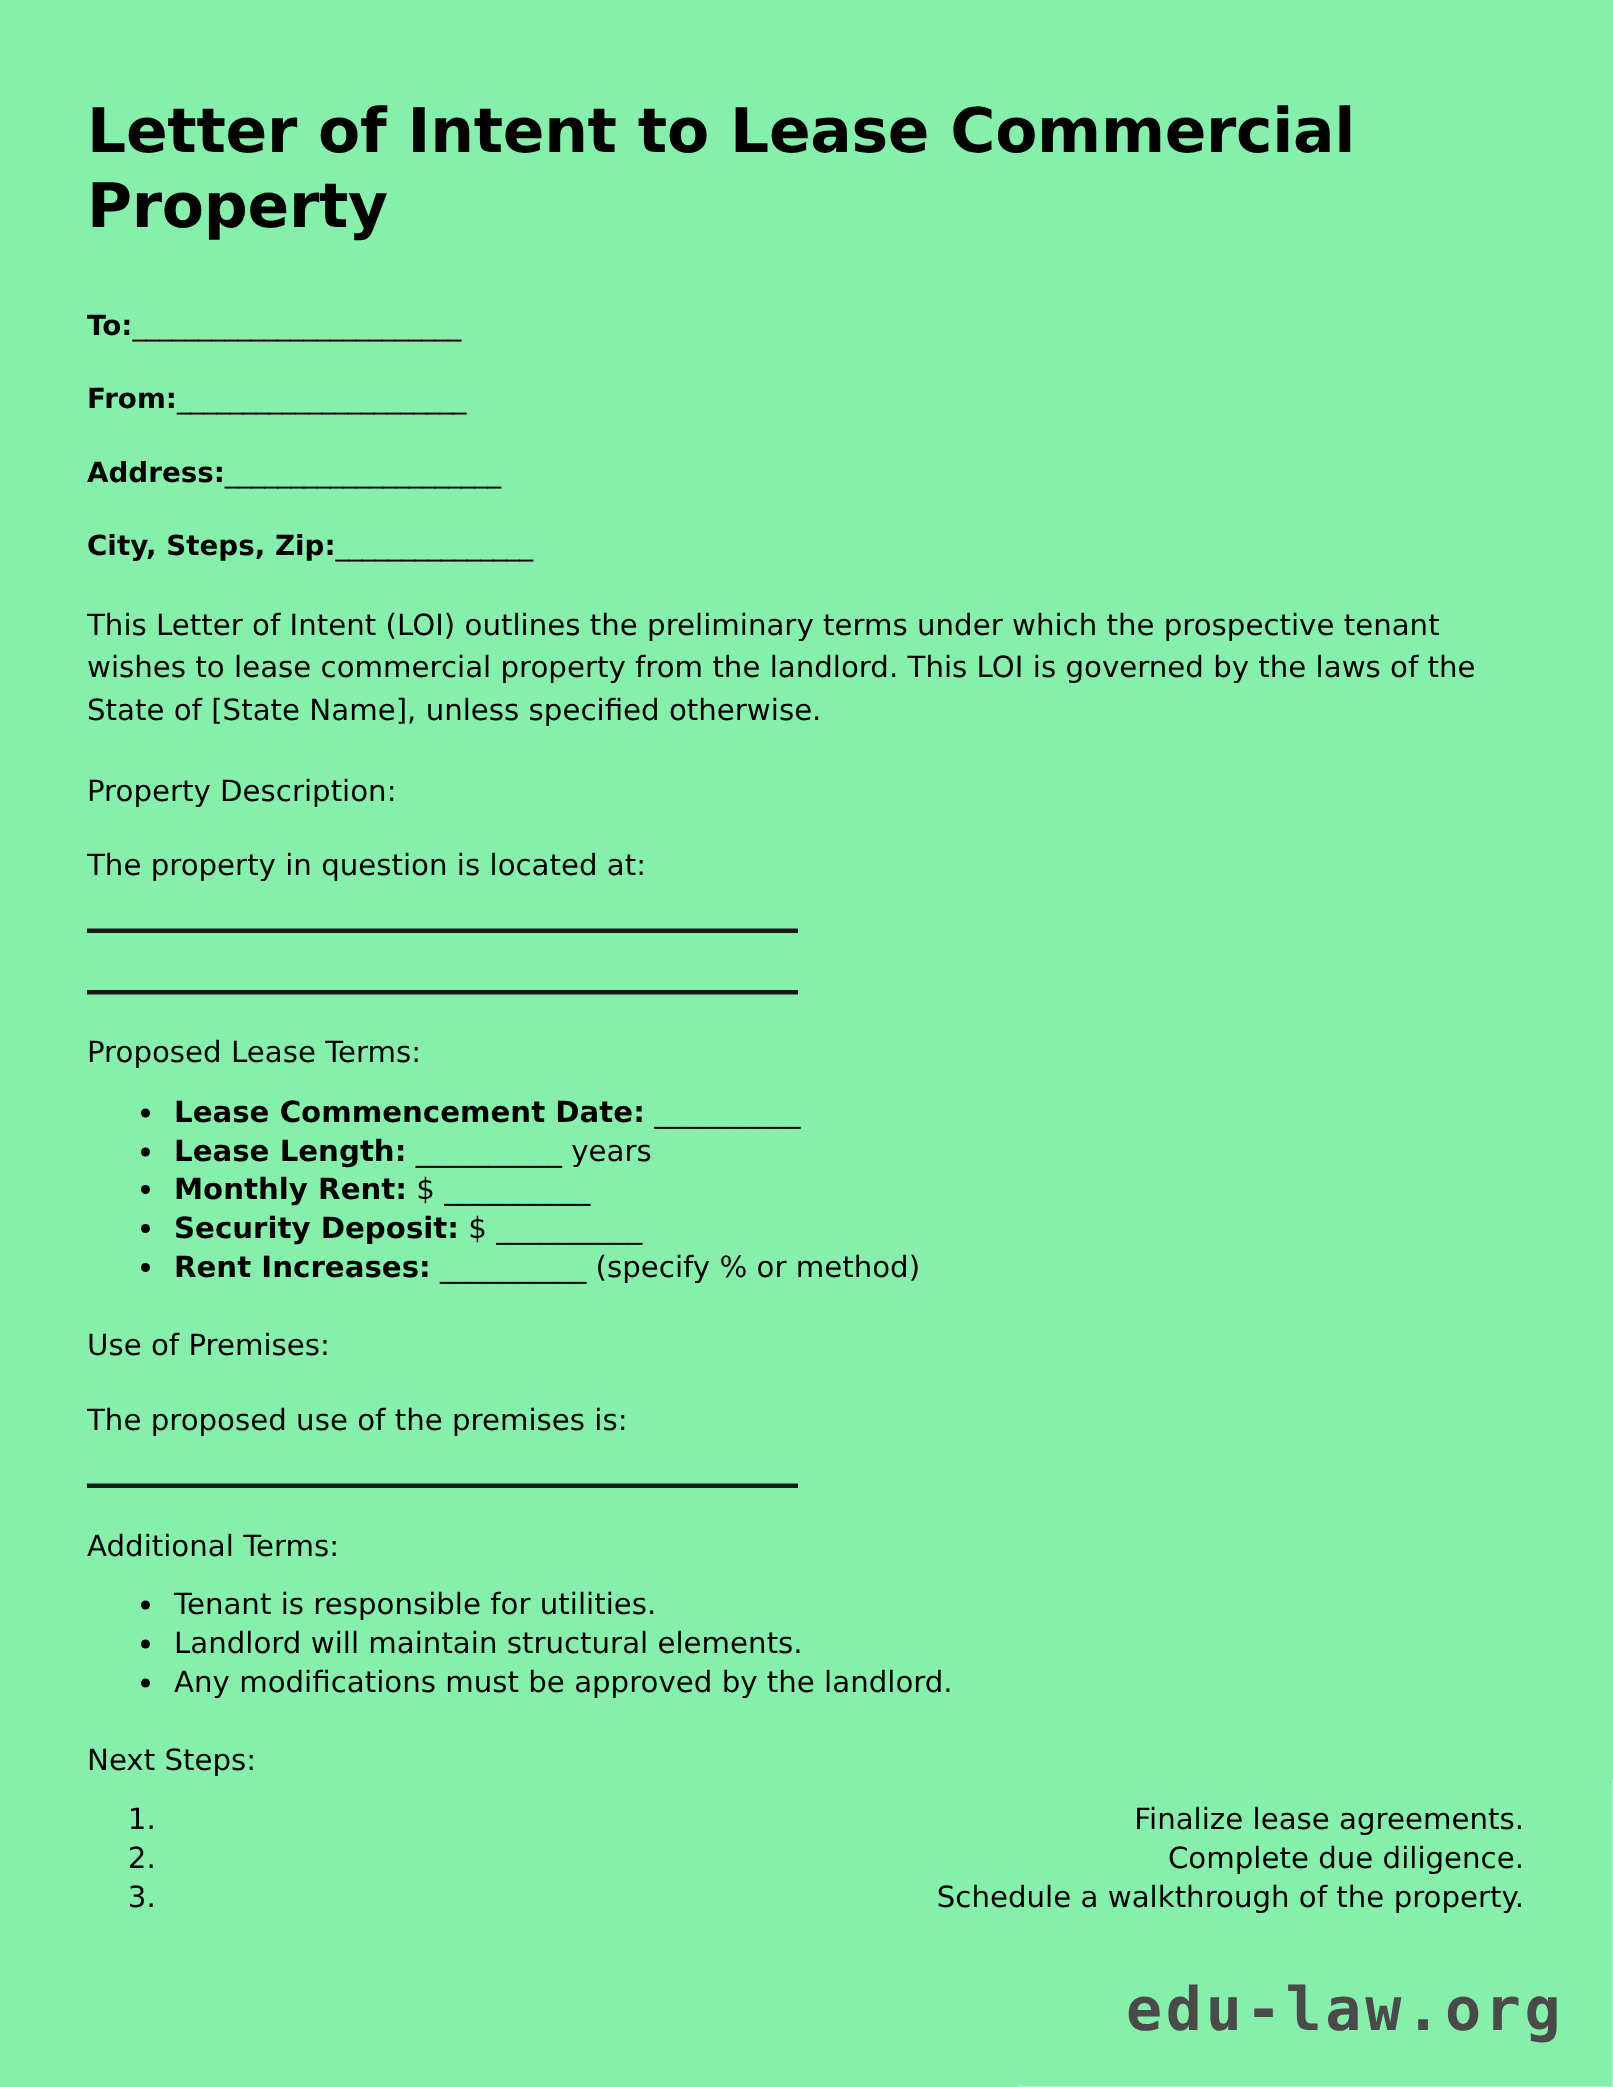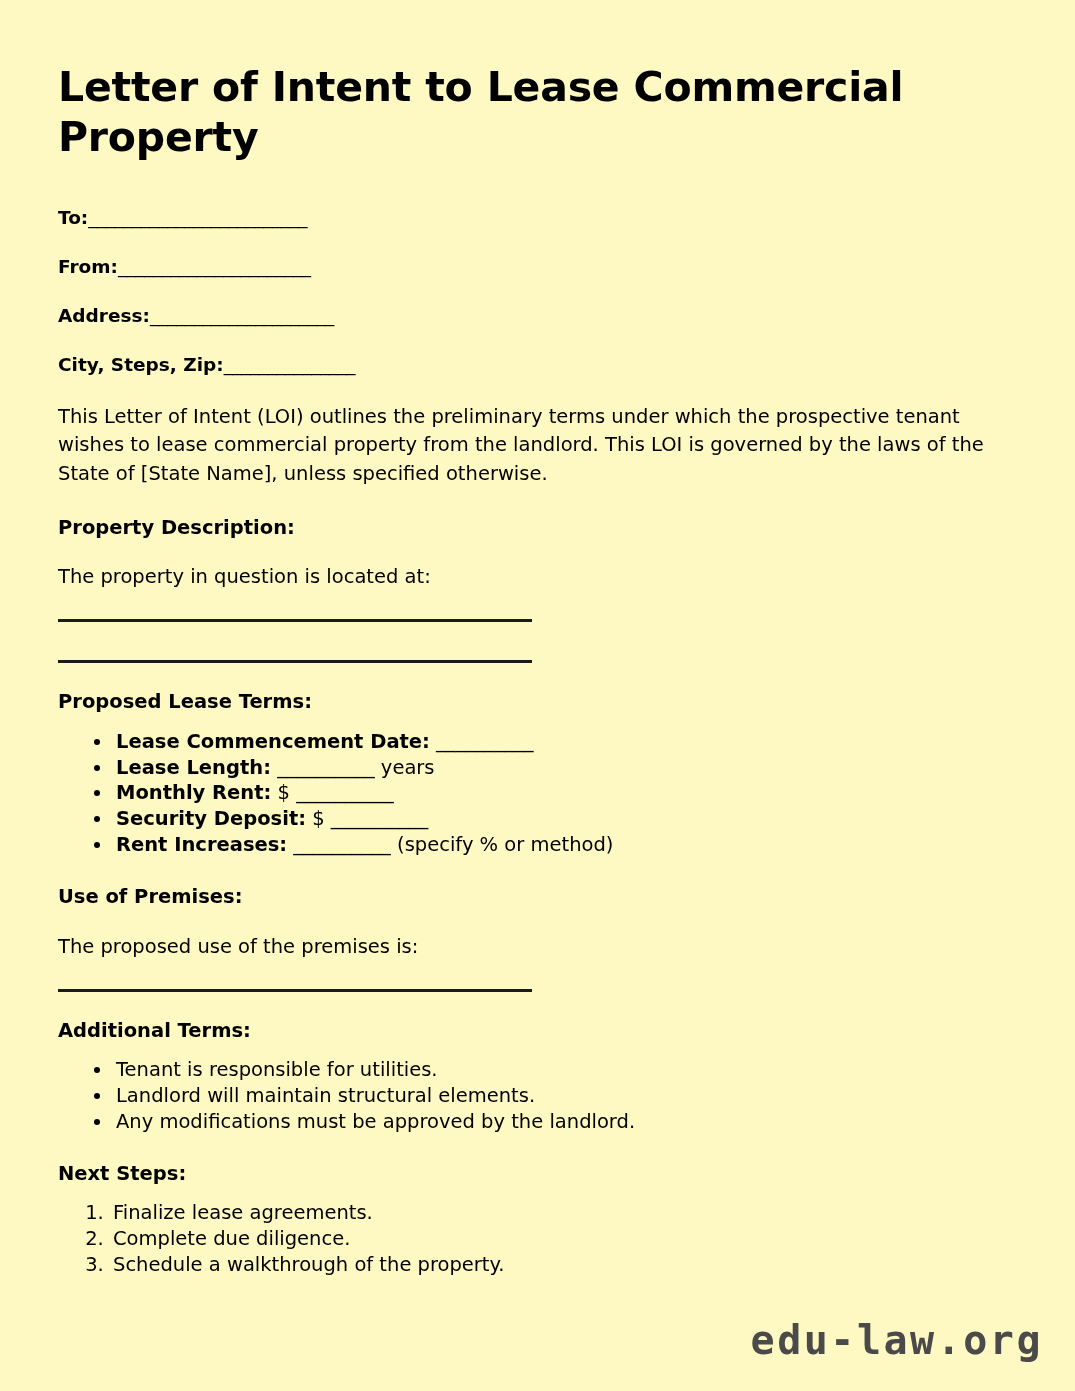--- a/index.html
+++ b/index.html
@@ -13,21 +13,21 @@
     position: relative;
     font-family: "DejaVu Sans", sans-serif;
     color: #000000;
     overflow: hidden;
   }
   .page {
     position: absolute;
     left: 0; top: 0;
     width: 1075px;
     height: 1391px;
-    background: #fef9c3;
+    background: #86efac;
   }
   .content {
     position: absolute;
     left: 58px;
     top: 62px;
     width: 958px;
   }
 
   .doc-title {
     font-size: 41px;
@@ -55,21 +55,21 @@
   .para {
     font-size: 19.5px;
     line-height: 1.47;
     margin-top: 26px;
     width: 960px;
     font-weight: normal;
   }
 
   .section-head {
     font-size: 19.5px;
-    font-weight: bold;
+    font-weight: normal;
     margin-top: 26px;
     line-height: 1.3;
   }
 
   .lead-line {
     font-size: 19.5px;
     margin-top: 24px;
     line-height: 1.3;
   }
 
@@ -81,21 +81,21 @@
   }
   .rule.first { margin-top: 30px; }
 
   ul.bullets, ol.steps {
     margin: 14px 0 0 0;
     padding: 0 0 0 55px;
     font-size: 19.5px;
     line-height: 1.33;
   }
   ul.bullets { list-style: disc; }
-  ol.steps { list-style: decimal; padding-left: 52px; }
+  ol.steps { list-style: decimal; padding-left: 52px; text-align: right; }
   ul.bullets li, ol.steps li {
     margin: 0;
     padding: 0 0 0 3px;
   }
   ul.bullets.terms li { font-weight: bold; }
   ul.bullets.terms li .blank,
   ul.bullets.terms li .plain {
     font-weight: normal;
   }
   ul.bullets.plainlist li { font-weight: normal; }

